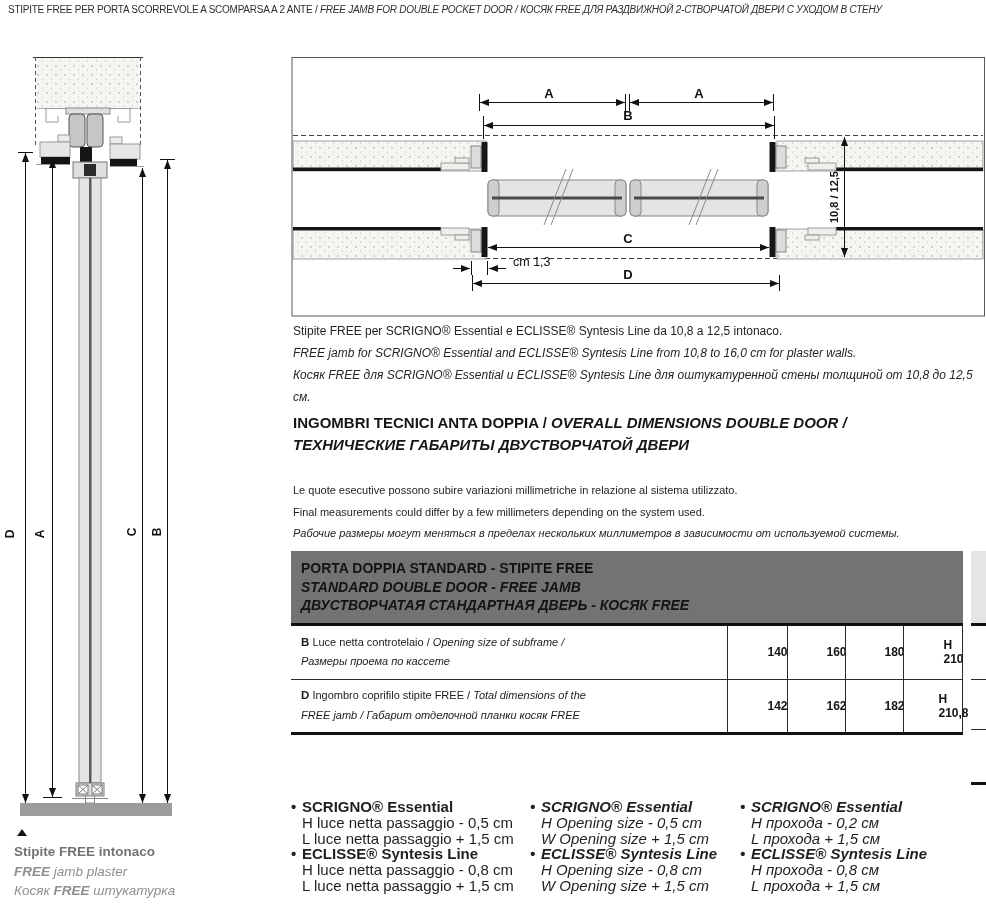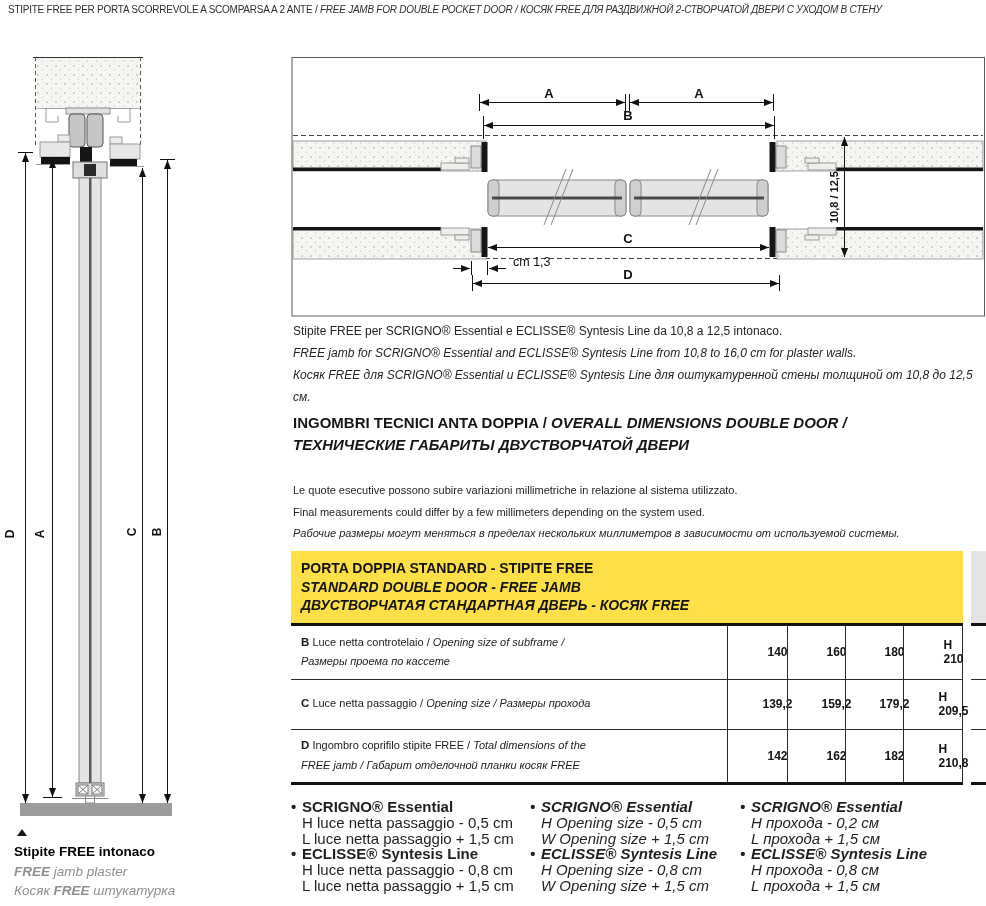--- a/index.html
+++ b/index.html
@@ -12,21 +12,21 @@
 
   svg.drawing { position:absolute; }
   #left-svg { left:0; top:45px; }
   #plan-svg { left:291px; top:55px; }
 
   .plan-cap { left:293px; top:320px; width:692px; font-size:12px; line-height:22px; color:#242424; }
   .heading  { left:293px; top:412px; width:692px; font-size:15px; font-weight:bold; line-height:22px; color:#161616; }
   .notes    { left:293px; top:480px; width:692px; font-size:11px; line-height:21.5px; color:#242424; }
 
   .dtable { left:291px; top:551px; width:672px; }
-  .titlebar { height:74.5px; background:#fde047; padding:8px 10px; font-size:14px; font-weight:bold; line-height:18.5px; color:#131313; border-bottom:3px solid #111; }
+  .titlebar { height:74.5px; background:#737373; padding:8px 10px; font-size:14px; font-weight:bold; line-height:18.5px; color:#131313; border-bottom:3px solid #111; }
   .trow { display:grid; grid-template-columns:436px 60px 58px 58px 60px; border-bottom:1px solid #2a2a2a; border-right:1px solid #2a2a2a; }
   .trow.r1 { height:54px; } .trow.r2 { height:50px; } .trow.r3 { height:55px; border-bottom:3px solid #111; }
   .tdesc { display:flex; flex-direction:column; justify-content:center; padding:0 8px 0 10px; font-size:11px; line-height:19.5px; color:#1c1c1c; }
   .tdesc b { font-size:11.5px; }
   .tval { border-left:1px solid #2a2a2a; display:flex; align-items:center; justify-content:center; font-size:12px; font-weight:bold; color:#131313;padding-left:40px; }
 
   .sliver { left:971px; top:551px; width:15px; }
   .sliver .s-hd { height:74.5px; background:#e5e5e5; border-bottom:3px solid #111; }
   .sliver .sr1 { height:54px; border-bottom:1px solid #2a2a2a; }
   .sliver .sr2 { height:50px; border-bottom:1px solid #2a2a2a; }
@@ -34,21 +34,21 @@
 
   .ftr-col { top:799px; font-size:15px; line-height:15.8px; color:#1f1f1f; }
   .ftr-col.c1 { left:291px; width:235px; }
   .ftr-col.c2 { left:530px; width:205px; font-style:italic; }
   .ftr-col.c3 { left:740px; width:242px; font-style:italic; }
   .grp-title { font-weight:bold; position:relative; padding-left:11px; }
   .grp-title::before { content:"\2022"; position:absolute; left:0; top:0; }
   .grp-line { padding-left:11px; }
 
   .sec-cap { left:14px; top:842px; font-size:13.5px; line-height:19.5px; }
-  .sec-cap .l1 { color:#000000; font-weight:bold; }
+  .sec-cap .l1 { color:#737373; font-weight:bold; }
   .sec-cap .l2 { color:#8f8f8f; font-style:italic; }
   .sec-cap .l2 b { color:#8f8f8f; }
 </style>
 </head>
 <body>
 
 <div class="abs hdr"><span>STIPITE FREE PER PORTA SCORREVOLE A SCOMPARSA A 2 ANTE / </span><span class="em">FREE JAMB FOR DOUBLE POCKET DOOR / КОСЯК FREE ДЛЯ РАЗДВИЖНОЙ 2-СТВОРЧАТОЙ ДВЕРИ С УХОДОМ В СТЕНУ</span></div>
 
 <svg id="left-svg" class="drawing" width="240" height="800" viewBox="0 0 240 800">
   <defs>
@@ -311,30 +311,20 @@
     <div class="tdesc">
       <div><b>B</b> <span>Luce netta controtelaio / </span><span class="em">Opening size of subframe /</span></div>
       <div class="em">Размеры проема по кассете</div>
     </div>
     <div class="tval">140</div>
     <div class="tval">160</div>
     <div class="tval">180</div>
     <div class="tval">H 210</div>
   </div>
 
-  <div class="trow r2">
-    <div class="tdesc">
-      <div><b>C</b> <span>Luce netta passaggio / </span><span class="em">Opening size / Размеры прохода</span></div>
-      <div class="em"></div>
-    </div>
-    <div class="tval">139,2</div>
-    <div class="tval">159,2</div>
-    <div class="tval">179,2</div>
-    <div class="tval">H 209,5</div>
-  </div>
 
   <div class="trow r3">
     <div class="tdesc">
       <div><b>D</b> <span>Ingombro coprifilo stipite FREE / </span><span class="em">Total dimensions of the</span></div>
       <div class="em">FREE jamb / Габарит отделочной планки косяк FREE</div>
     </div>
     <div class="tval">142</div>
     <div class="tval">162</div>
     <div class="tval">182</div>
     <div class="tval">H 210,8</div>

